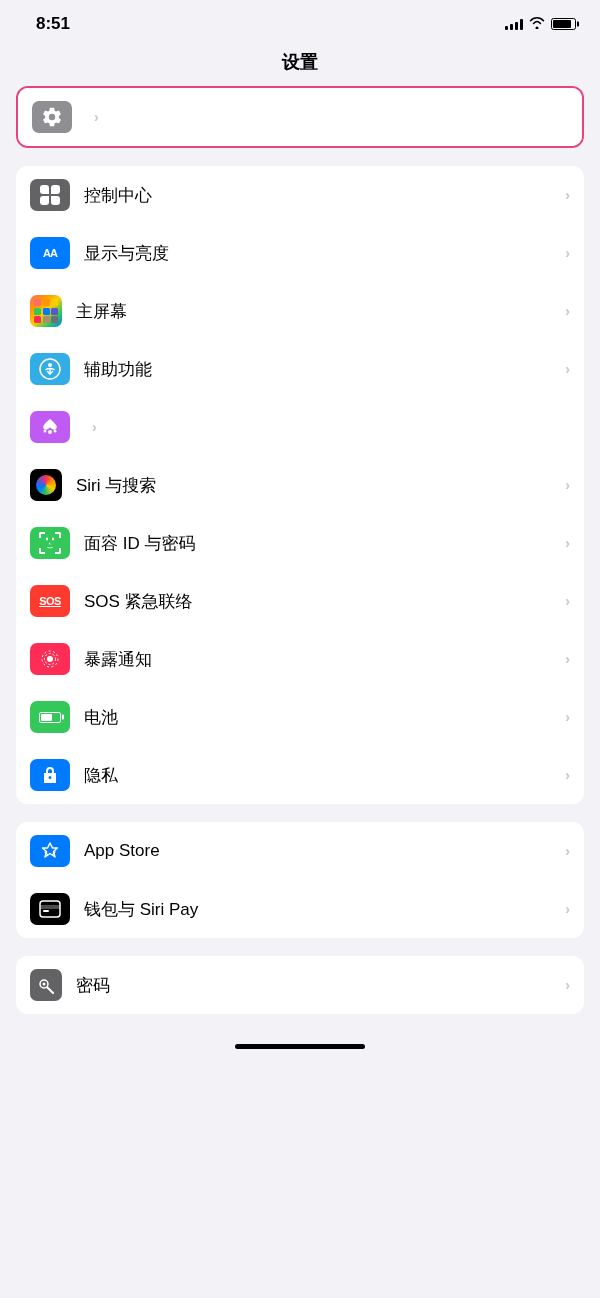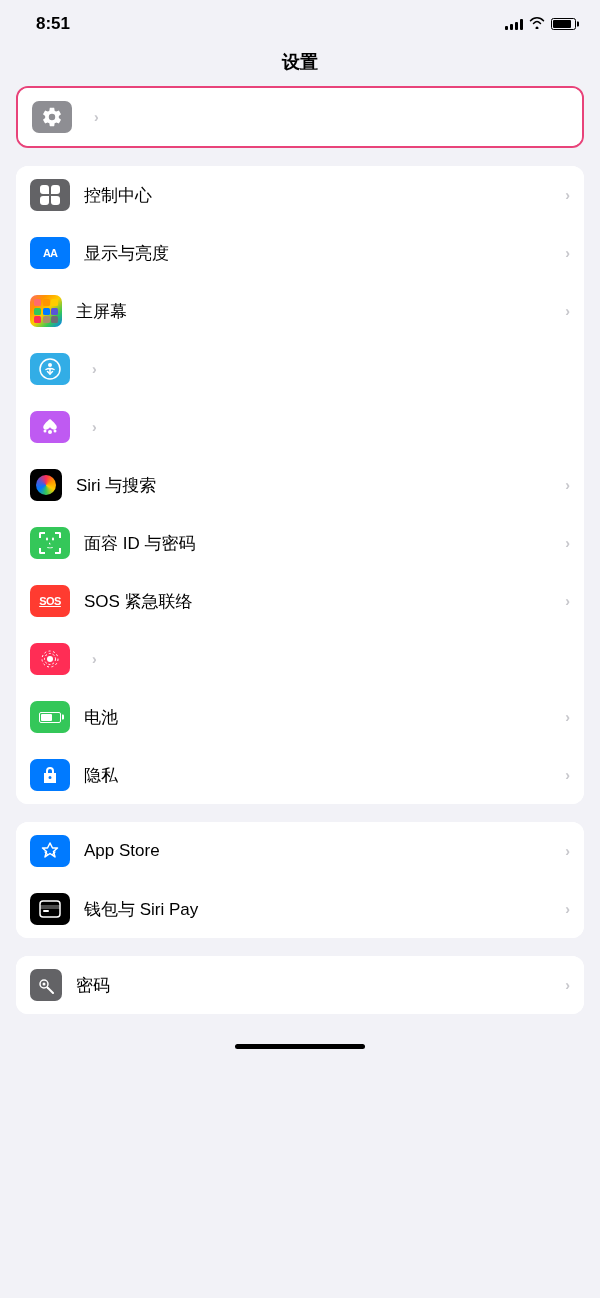--- a/index.html
+++ b/index.html
@@ -415,20 +415,21 @@
 
     <div class="settings-item">
       <div class="item-icon light-blue">
         <svg width="22" height="22" viewBox="0 0 22 22" fill="none">
           <circle cx="11" cy="11" r="10" stroke="white" stroke-width="1.5"></circle>
           <circle cx="11" cy="7" r="2" fill="white"></circle>
           <path d="M7 11.5c0 0 1.5-1 4-1s4 1 4 1M11 10.5V16" stroke="white" stroke-width="1.5" stroke-linecap="round"></path>
           <path d="M8.5 13.5L11 16l2.5-2.5" stroke="white" stroke-width="1.5" stroke-linecap="round" stroke-linejoin="round"></path>
         </svg>
       </div>
+      <span class="item-label">辅助功能</span>
       <span class="item-chevron">›</span>
     </div>
 
     <div class="settings-item">
       <div class="item-icon purple">
         <svg width="20" height="20" viewBox="0 0 20 20" fill="white">
           <path d="M10 2C10 2 6 5 4 8C3 9.5 3 11 4 12C5 13 6.5 13 8 12C9 11.5 9.5 11 10 10C10.5 11 11 11.5 12 12C13.5 13 15 13 16 12C17 11 17 9.5 16 8C14 5 10 2 10 2Z"></path>
           <circle cx="10" cy="15" r="2"></circle>
           <circle cx="5" cy="14" r="1.5"></circle>
           <circle cx="15" cy="14" r="1.5"></circle>
@@ -475,20 +476,21 @@
     </div>
 
     <div class="settings-item">
       <div class="item-icon pink-red" style="background:#ff2d55;">
         <svg width="20" height="20" viewBox="0 0 20 20" fill="none">
           <circle cx="10" cy="10" r="3" fill="white"></circle>
           <circle cx="10" cy="10" r="5.5" stroke="white" stroke-width="1" fill="none" stroke-dasharray="2 2"></circle>
           <circle cx="10" cy="10" r="8" stroke="white" stroke-width="1" fill="none" stroke-dasharray="2 2.5"></circle>
         </svg>
       </div>
+      <span class="item-label">暴露通知</span>
       <span class="item-chevron">›</span>
     </div>
 
     <div class="settings-item">
       <div class="item-icon battery-green">
         <div class="battery-item-icon">
           <div class="battery-item-fill"></div>
         </div>
       </div>
       <span class="item-label">电池</span>

